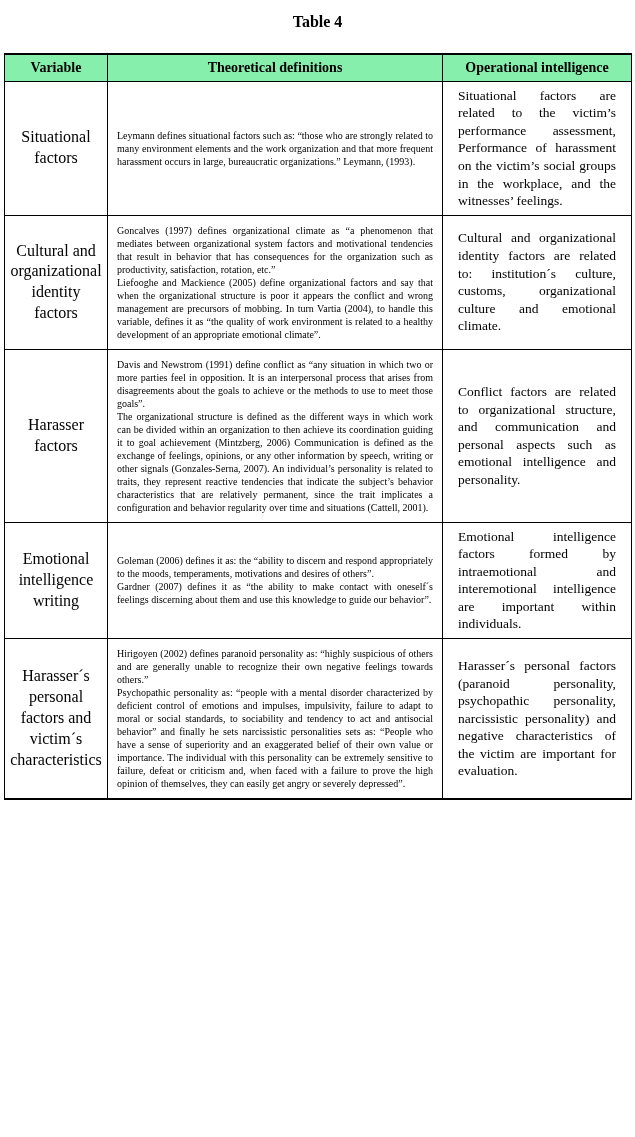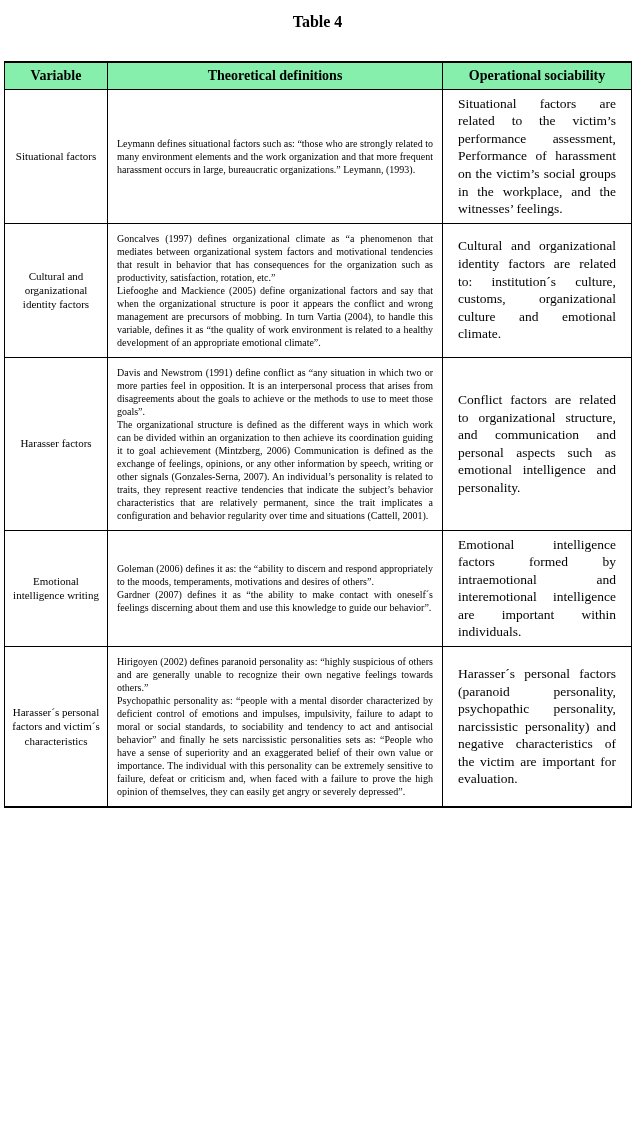--- a/index.html
+++ b/index.html
@@ -9,21 +9,21 @@
     color: #000000;
     font-family: "Liberation Serif", serif;
   }
   .page {
     width: 635px;
     box-sizing: border-box;
     padding: 12px 4px 8px 4px;
   }
   .title-block {
     text-align: center;
-    margin-bottom: 28px;
+    margin-bottom: 20px;
   }
   .title-line {
     font-weight: bold;
     font-size: 16px;
     line-height: 1.3;
   }
   table.def-table {
     width: 627px;
     border-collapse: collapse;
     table-layout: fixed;
@@ -41,21 +41,21 @@
     font-weight: bold;
     font-size: 14px;
     text-align: center;
     padding: 5px 4px;
   }
   .col-variable   { width: 103px; }
   .col-theoretical{ width: 335px; }
   .col-operational{ width: 189px; }
   td.cell-variable {
     text-align: center;
-    font-size: 11px;
+    font-size: 16px;
     line-height: 1.3;
     padding: 4px 5px;
   }
   td.cell-theoretical {
     text-align: justify;
     font-size: 10px;
     padding: 8px 9px;
     vertical-align: middle;
   }
   td.cell-operational {
@@ -81,21 +81,21 @@
   <table class="def-table">
     <colgroup>
       <col class="col-variable">
       <col class="col-theoretical">
       <col class="col-operational">
     </colgroup>
     <thead>
       <tr>
         <th>Variable</th>
         <th>Theoretical definitions</th>
-        <th>Operational sociability</th>
+        <th>Operational intelligence</th>
       </tr>
     </thead>
     <tbody>
         <tr>
           <td class="cell-variable">Situational factors</td>
           <td class="cell-theoretical">
             <p>Leymann defines situational factors such as: “those who are strongly related to many environment elements and the work organization and that more frequent harassment occurs in large, bureaucratic organizations.” Leymann, (1993).</p>
           </td>
           <td class="cell-operational">
             <p>Situational factors are related to the victim’s performance assessment, Performance of harassment on the victim’s social groups in the workplace, and the witnesses’ feelings.</p>

